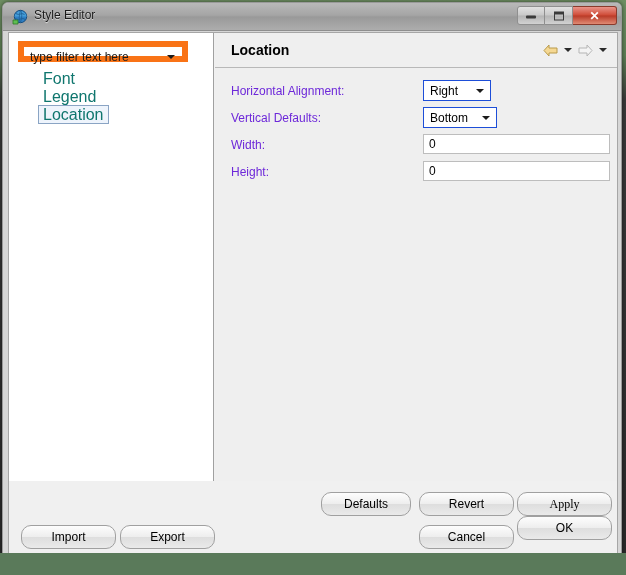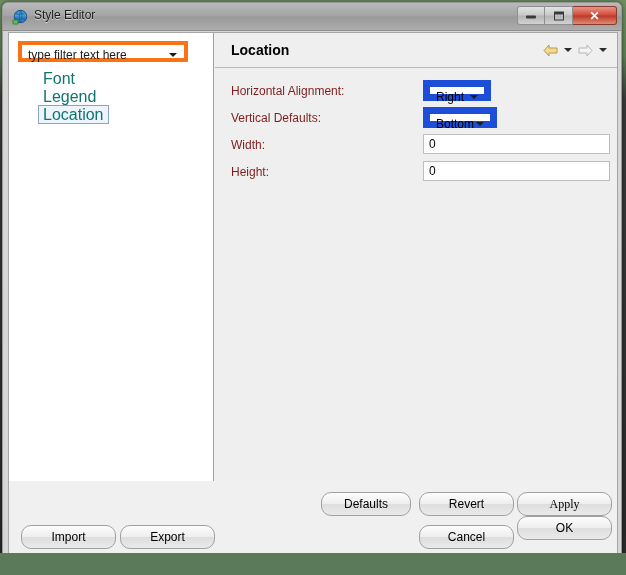--- a/index.html
+++ b/index.html
@@ -119,21 +119,21 @@
     width: 205px; height: 448px;
     background: #ffffff;
     border-right: 1px solid #a0a0a0;
     box-sizing: border-box;
   }
   .filter-combo {
     position: absolute;
     left: 9px; top: 8px;
     width: 170px; height: 21px;
     background: #ffffff;
-    border: 4px solid #f97316;
+    border: 6px solid #f97316;
     box-sizing: border-box;
     cursor: text;
   }
   .filter-combo .txt {
     position: absolute;
     left: 6px; top: 3px;
     font-size: 12px;
     color: #1b1b1b;
     white-space: nowrap;
   }
@@ -213,29 +213,29 @@
   
   .form { position: absolute; left: 0; top: 35px; width: 100%; }
   .form-row {
     position: relative;
     height: 27px;
   }
   .form-label {
     position: absolute;
     left: 16px; top: 5px;
     font-size: 12px;
-    color: #7f1d1d;
+    color: #6d28d9;
     white-space: nowrap;
   }
   .field-dropdown {
     position: absolute;
     left: 208px; top: 1px;
     height: 21px;
     background: #ffffff;
-    border: 7px solid #1d4ed8;
+    border: 1px solid #1d4ed8;
     box-sizing: border-box;
     cursor: default;
   }
   .field-dropdown .val {
     position: absolute;
     left: 6px; top: 3px;
     font-size: 12px;
     color: #000;
     white-space: nowrap;
   }

